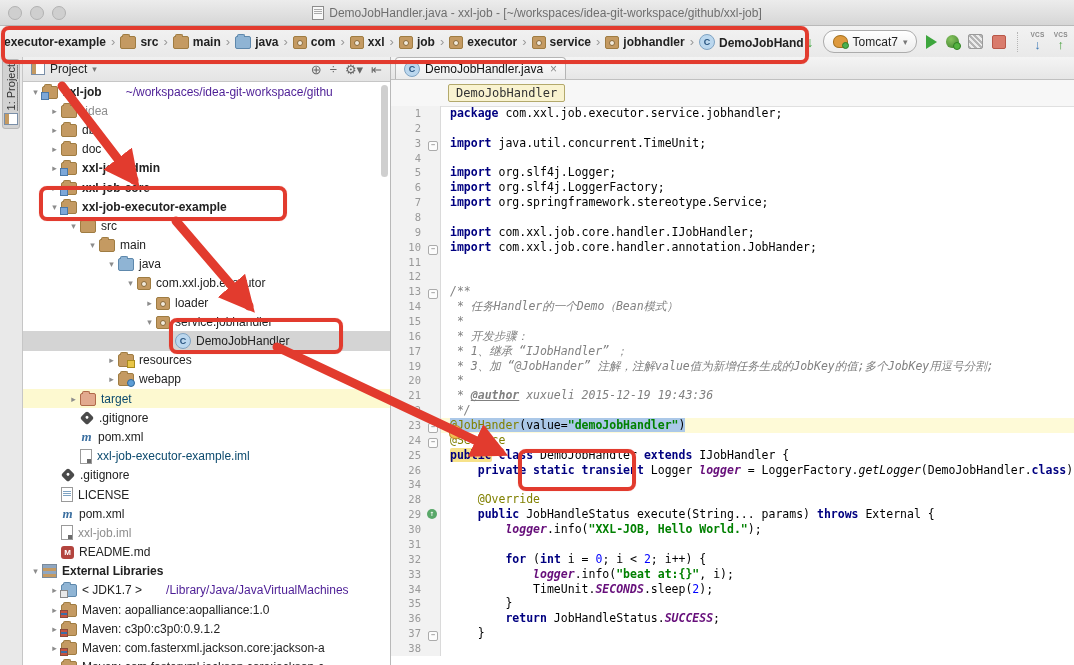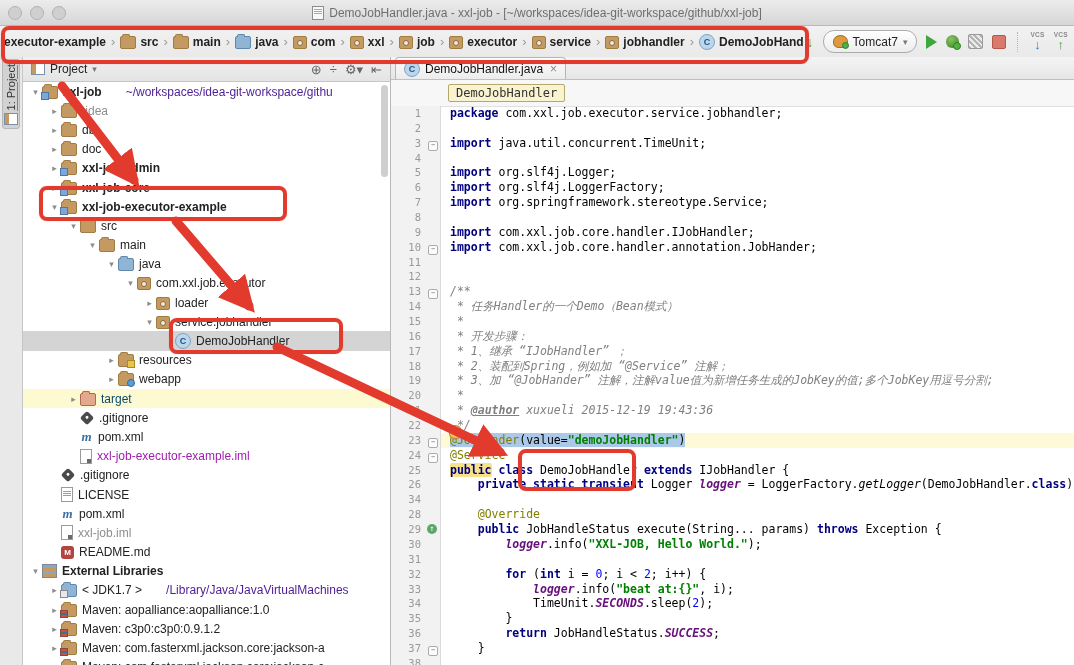--- a/index.html
+++ b/index.html
@@ -10,21 +10,21 @@
             display:flex;align-items:center;position:relative}
   .tl{width:12px;height:12px;border-radius:50%;background:#CFCFCF;border:1px solid #B2B2B2;margin-left:8px}
   .title{position:absolute;left:0;right:0;text-align:center;font-size:12px;color:#6E6E6E;
          display:flex;justify-content:center;align-items:center;gap:5px}
   .ic-doc{display:inline-block;width:10px;height:12px;background:#F8F8F8;border:1px solid #8C8C8C;position:relative}
   .ic-doc::after{content:"";position:absolute;top:2px;left:1px;right:1px;height:1px;background:#AAA;box-shadow:0 2px 0 #AAA,0 4px 0 #AAA}
   
   .navbar{height:31px;background:linear-gradient(#F2F2F2,#E9E9E9);border-bottom:1px solid #C6C6C6;
           display:flex;align-items:center;padding:0 6px 0 2px;gap:3px}
   .crumbs{display:flex;align-items:center;gap:1px;overflow:hidden;white-space:nowrap;flex:1}
-  .crumb{display:flex;align-items:center;gap:4px;padding:1px 2px;font-size:12px;font-weight:bold;color:#222}
+  .crumb{display:flex;align-items:flex-end;gap:4px;padding:1px 2px;font-size:12px;font-weight:bold;color:#222}
   .chev{color:#999;font-size:13px;padding:0 2px;font-weight:normal}
   .navctl{display:flex;align-items:center;gap:9px}
   .greendn{color:#3DA33D;font-weight:bold;font-size:14px;line-height:14px}
   .runpill{display:flex;align-items:center;gap:5px;height:21px;padding:0 9px;border:1px solid #ACACAC;
            border-radius:11px;background:linear-gradient(#FFFFFF,#EDEDED);font-size:12px;color:#222}
   .caret{font-size:9px;color:#777}
   .ic-run{width:0;height:0;border-left:11px solid #3DA63D;border-top:7px solid transparent;border-bottom:7px solid transparent}
   .ic-bug{width:13px;height:13px;border-radius:50% 50% 46% 46%;background:radial-gradient(circle at 38% 32%,#86C45E,#3E7F2E);position:relative}
   .ic-bug::after{content:"";position:absolute;right:-2px;bottom:-2px;width:6px;height:6px;border-radius:50%;background:#54B33F;border:1px solid #2E7F22}
   .ic-cov{width:13px;height:13px;border:1px solid #9A9A9A;border-radius:2px;
@@ -327,21 +327,21 @@
           <span class="lab">.gitignore</span>
         </div>
         <div class="trow" style="padding-left: 44px;">
           <span class="tw"></span>
           <span class="ic ic-maven"></span>
           <span class="lab">pom.xml</span>
         </div>
         <div class="trow" style="padding-left: 44px;">
           <span class="tw"></span>
           <span class="ic ic-iml"></span>
-          <span class="lab" style="color: #a21caf;">xxl-job-executor-example.iml</span>
+          <span class="lab" style="color: #0c4a6e;">xxl-job-executor-example.iml</span>
         </div>
         <div class="trow" style="padding-left: 25px;">
           <span class="tw"></span>
           <span class="ic ic-git"></span>
           <span class="lab">.gitignore</span>
         </div>
         <div class="trow" style="padding-left: 25px;">
           <span class="tw"></span>
           <span class="ic ic-license"></span>
           <span class="lab">LICENSE</span>
@@ -486,25 +486,20 @@
           <span class="ln">16</span>
           <span class="fd"></span>
           <span class="cd"><span class="c"> * 开发步骤：</span></span>
         </div>
         <div class="cl">
           <span class="ln">17</span>
           <span class="fd"></span>
           <span class="cd"><span class="c"> * 1、继承 “IJobHandler” ；</span></span>
         </div>
         <div class="cl">
-          <span class="ln">18</span>
-          <span class="fd"></span>
-          <span class="cd"><span class="c"> * 2、装配到Spring，例如加 “@Service” 注解；</span></span>
-        </div>
-        <div class="cl">
           <span class="ln">19</span>
           <span class="fd"></span>
           <span class="cd"><span class="c"> * 3、加 “@JobHander” 注解，注解value值为新增任务生成的JobKey的值;多个JobKey用逗号分割;</span></span>
         </div>
         <div class="cl">
           <span class="ln">20</span>
           <span class="fd"></span>
           <span class="cd"><span class="c"> *</span></span>
         </div>
         <div class="cl">
@@ -546,21 +541,21 @@
         <div class="cl">
           <span class="ln">28</span>
           <span class="fd"></span>
           <span class="cd"><span class="p">    </span><span class="a">@Override</span></span>
         </div>
         <div class="cl">
           <span class="ln">29</span>
           <span class="fd">
             <span class="ovr">↑</span>
           </span>
-          <span class="cd"><span class="p">    </span><span class="k">public</span><span class="p"> JobHandleStatus execute(String... params) </span><span class="k">throws</span><span class="p"> Exception {</span></span>
+          <span class="cd"><span class="p">    </span><span class="k">public</span><span class="p"> JobHandleStatus execute(String... params) </span><span class="k">throws</span><span class="p"> External {</span></span>
         </div>
         <div class="cl">
           <span class="ln">30</span>
           <span class="fd"></span>
           <span class="cd"><span class="p">        </span><span class="f">logger</span><span class="p">.info(</span><span class="s">"XXL-JOB, Hello World."</span><span class="p">);</span></span>
         </div>
         <div class="cl">
           <span class="ln">31</span>
           <span class="fd"></span>
           <span class="cd"></span>

